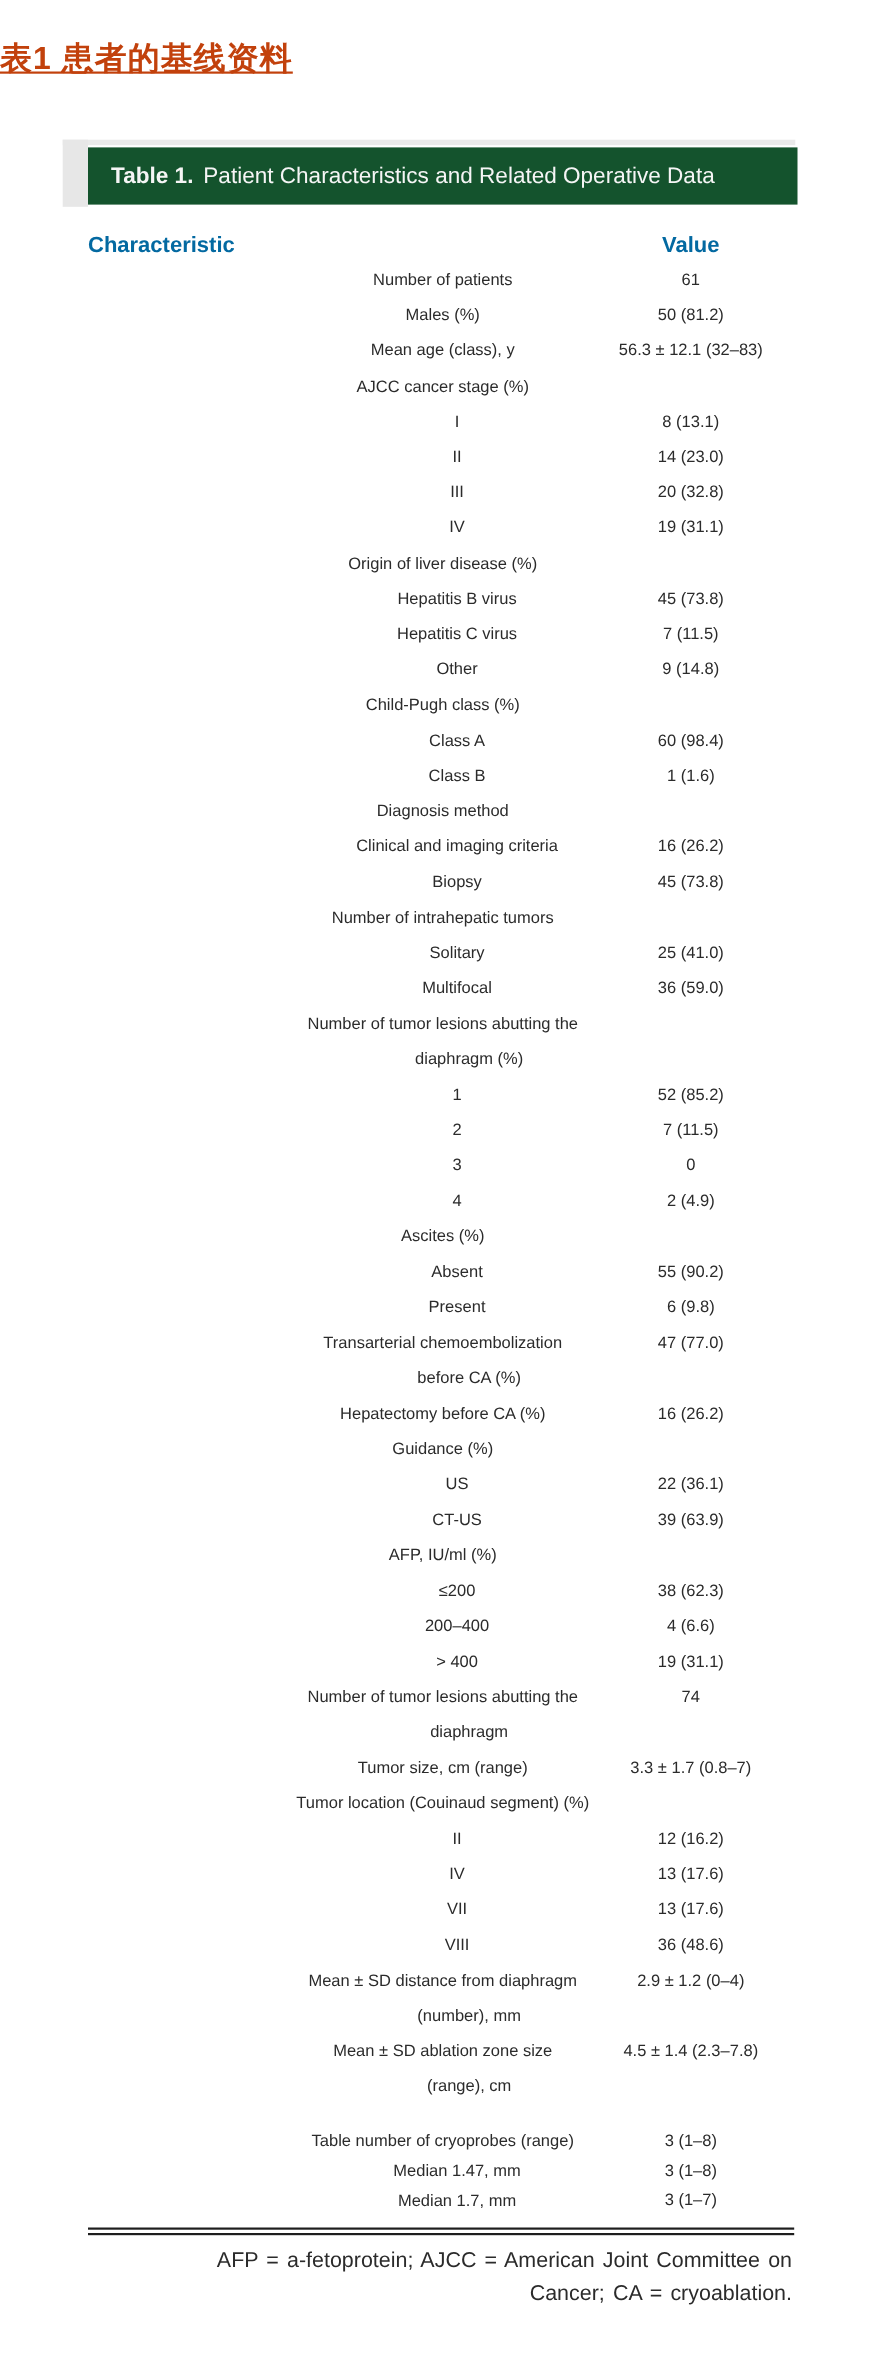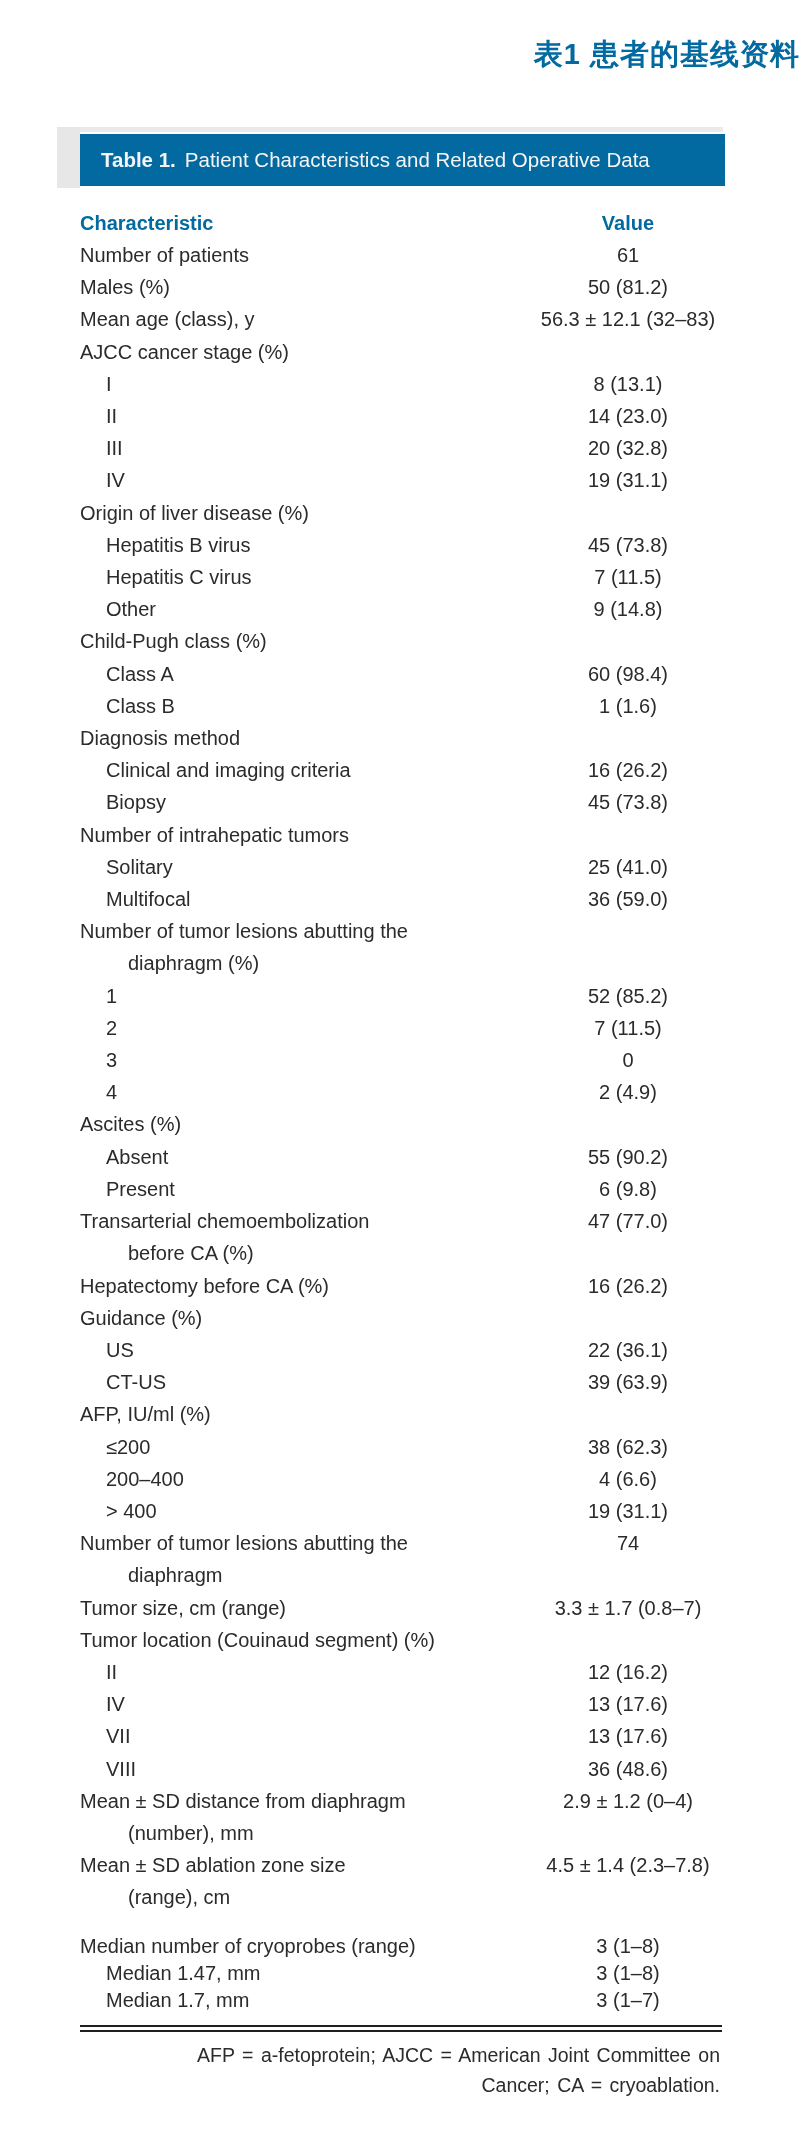--- a/index.html
+++ b/index.html
@@ -1,34 +1,34 @@
 <!DOCTYPE html>
 <html><head>
 <meta charset="utf-8">
 <style>
   html,body{margin:0;padding:0;background:#ffffff;}
   .page{
     position:relative;width:800px;height:2143px;background:#ffffff;overflow:hidden;
     font-family:"Liberation Sans","DejaVu Sans",sans-serif;color:#2b2b2b;
   }
   .cn-title{
-    position:absolute;top:40px;left:0;width:100%;margin:0;text-align:right;
-    font-size:29px;line-height:1;font-weight:700;color:#0369a1;letter-spacing:1px;
+    position:absolute;top:40px;left:0;width:100%;margin:0;text-align:left;
+    font-size:29px;line-height:1;font-weight:700;color:#c2410c;letter-spacing:1px;text-decoration:underline;
   }
   .artifact-top{position:absolute;left:57px;top:127px;width:666px;height:5px;background:#eaeaea;}
   .artifact-left{position:absolute;left:57px;top:127px;width:23px;height:61px;background:#e7e7e7;}
   .tbl{position:absolute;left:80px;top:134px;width:645px;}
   .bar{
-    height:52px;background:#0369a1;color:#f5f5f5;display:flex;align-items:center;
+    height:52px;background:#14532d;color:#f5f5f5;display:flex;align-items:center;
     padding-left:21px;box-sizing:border-box;font-size:20.5px;white-space:nowrap;
   }
   .bar .num{font-weight:700;margin-right:9px;}
   .colhead{position:relative;margin-top:21px;line-height:32px;font-size:20px;font-weight:700;color:#0369a1;}
   .ch-value{position:absolute;left:548px;top:0;transform:translateX(-50%);}
-  .row{position:relative;line-height:32.2px;font-size:20px;}
+  .row{position:relative;line-height:32.2px;font-size:15px;text-align:center;}
   .row.ind .lbl{padding-left:26px;}
   .lbl .cont{display:block;padding-left:48px;}
   .val{position:absolute;left:548px;top:0;transform:translateX(-50%);white-space:nowrap;}
   .row.gap{margin-top:19px;}
   .row.tight{line-height:27px;}
   .rule{margin-top:11px;width:642px;height:3px;border-top:2px solid #1e1e1e;border-bottom:2px solid #1e1e1e;}
   .footnote{
     margin-top:8px;padding-left:22px;width:640px;box-sizing:border-box;
     font-size:19.5px;line-height:30px;word-spacing:2px;color:#2b2b2b;text-align:right;
   }
@@ -228,21 +228,21 @@
         </div>
         <div class="row">
           <div class="lbl"><span>Mean ± SD distance from diaphragm</span><span class="cont">(number), mm</span></div>
           <div class="val">2.9 ± 1.2 (0–4)</div>
         </div>
         <div class="row">
           <div class="lbl"><span>Mean ± SD ablation zone size</span><span class="cont">(range), cm</span></div>
           <div class="val">4.5 ± 1.4 (2.3–7.8)</div>
         </div>
         <div class="row tight gap">
-          <div class="lbl"><span>Median number of cryoprobes (range)</span></div>
+          <div class="lbl"><span>Table number of cryoprobes (range)</span></div>
           <div class="val">3 (1–8)</div>
         </div>
         <div class="row ind tight">
           <div class="lbl"><span>Median 1.47, mm</span></div>
           <div class="val">3 (1–8)</div>
         </div>
         <div class="row ind tight">
           <div class="lbl"><span>Median 1.7, mm</span></div>
           <div class="val">3 (1–7)</div>
         </div>

